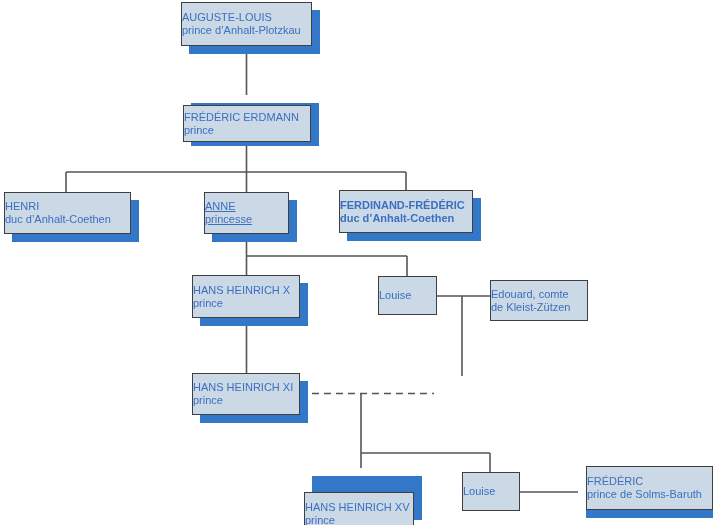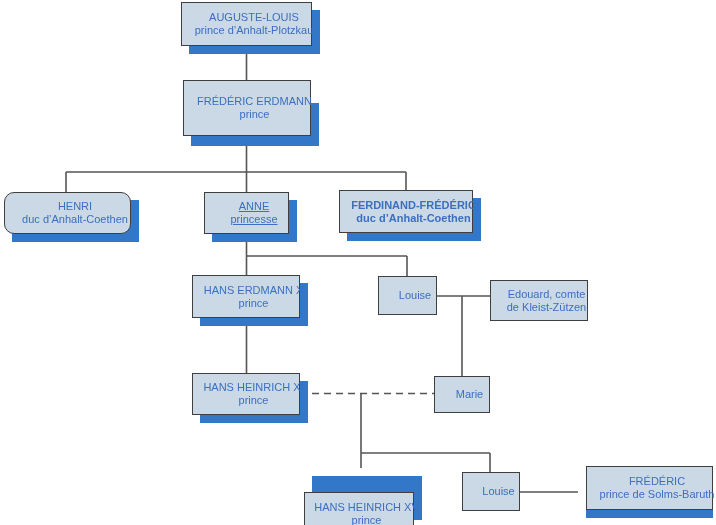--- a/index.html
+++ b/index.html
@@ -22,28 +22,27 @@
     height: 525px;
     pointer-events: none;
   }
   .node {
     position: absolute;
     box-sizing: border-box;
     background: #cbd8e6;
     border: 1.5px solid #3f3f3f;
     display: flex;
     flex-direction: column;
-    align-items: center;
+    align-items: flex-start;
     justify-content: center;
     color: #3b6fc0;
     font-size: 11px;
     line-height: 13px;
     text-align: center;
     z-index: 3;
-    padding-left: 15px;
   }
   .node .nm {
     display: block;
     white-space: nowrap;
   }
   .node .ttl {
     display: block;
     white-space: nowrap;
   }
   .shadow {
@@ -98,62 +97,59 @@
   <div class="shadow" style="left:200px; top:283px; width:108px; height:43px;"></div>
   <div class="shadow" style="left:200px; top:381px; width:108px; height:42px;"></div>
   <div class="shadow" style="left:312px; top:476px; width:110px; height:44px;"></div>
   <div class="shadow" style="left:586px; top:474px; width:127px; height:44px;"></div>
 
   <div class="node" style="left:181px; top:2px; width:131px; height:44px;">
     <span class="nm">AUGUSTE-LOUIS</span>
     <span class="ttl">prince d’Anhalt-Plotzkau</span>
   </div>
 
-  <div class="node" style="left:183px; top:80px; width:128px; height:56px;">
+  <div class="node" style="left:183px; top:105px; width:128px; height:37px;">
     <span class="nm">FRÉDÉRIC ERDMANN</span>
     <span class="ttl">prince</span>
   </div>
 
-  <div class="node" style="left:4px; top:192px; width:127px; height:42px;border-radius:10px;">
+  <div class="node" style="left:4px; top:192px; width:127px; height:42px;">
     <span class="nm">HENRI</span>
     <span class="ttl">duc d’Anhalt-Coethen</span>
   </div>
 
   <div class="node" style="left:204px; top:192px; width:85px; height:42px;text-decoration:underline;">
     <span class="nm">ANNE</span>
     <span class="ttl">princesse</span>
   </div>
 
   <div class="node" style="left:339px; top:190px; width:134px; height:43px;font-weight:bold;">
     <span class="nm">FERDINAND-FRÉDÉRIC</span>
     <span class="ttl">duc d’Anhalt-Coethen</span>
   </div>
 
   <div class="node" style="left:192px; top:275px; width:108px; height:43px;">
-    <span class="nm">HANS ERDMANN X</span>
+    <span class="nm">HANS HEINRICH X</span>
     <span class="ttl">prince</span>
   </div>
 
   <div class="node" style="left:378px; top:276px; width:59px; height:39px;">
     <span class="nm">Louise</span>
   </div>
 
   <div class="node" style="left:490px; top:280px; width:98px; height:41px;">
     <span class="nm">Edouard, comte</span>
     <span class="ttl">de Kleist-Zützen</span>
   </div>
 
   <div class="node" style="left:192px; top:373px; width:108px; height:42px;">
     <span class="nm">HANS HEINRICH XI</span>
     <span class="ttl">prince</span>
   </div>
 
-  <div class="node" style="left:434px; top:376px; width:56px; height:37px;">
-    <span class="nm">Marie</span>
-  </div>
 
   <div class="node" style="left:304px; top:492px; width:110px; height:44px;">
     <span class="nm">HANS HEINRICH XV</span>
     <span class="ttl">prince</span>
   </div>
 
   <div class="node" style="left:462px; top:472px; width:58px; height:39px;">
     <span class="nm">Louise</span>
   </div>
 

